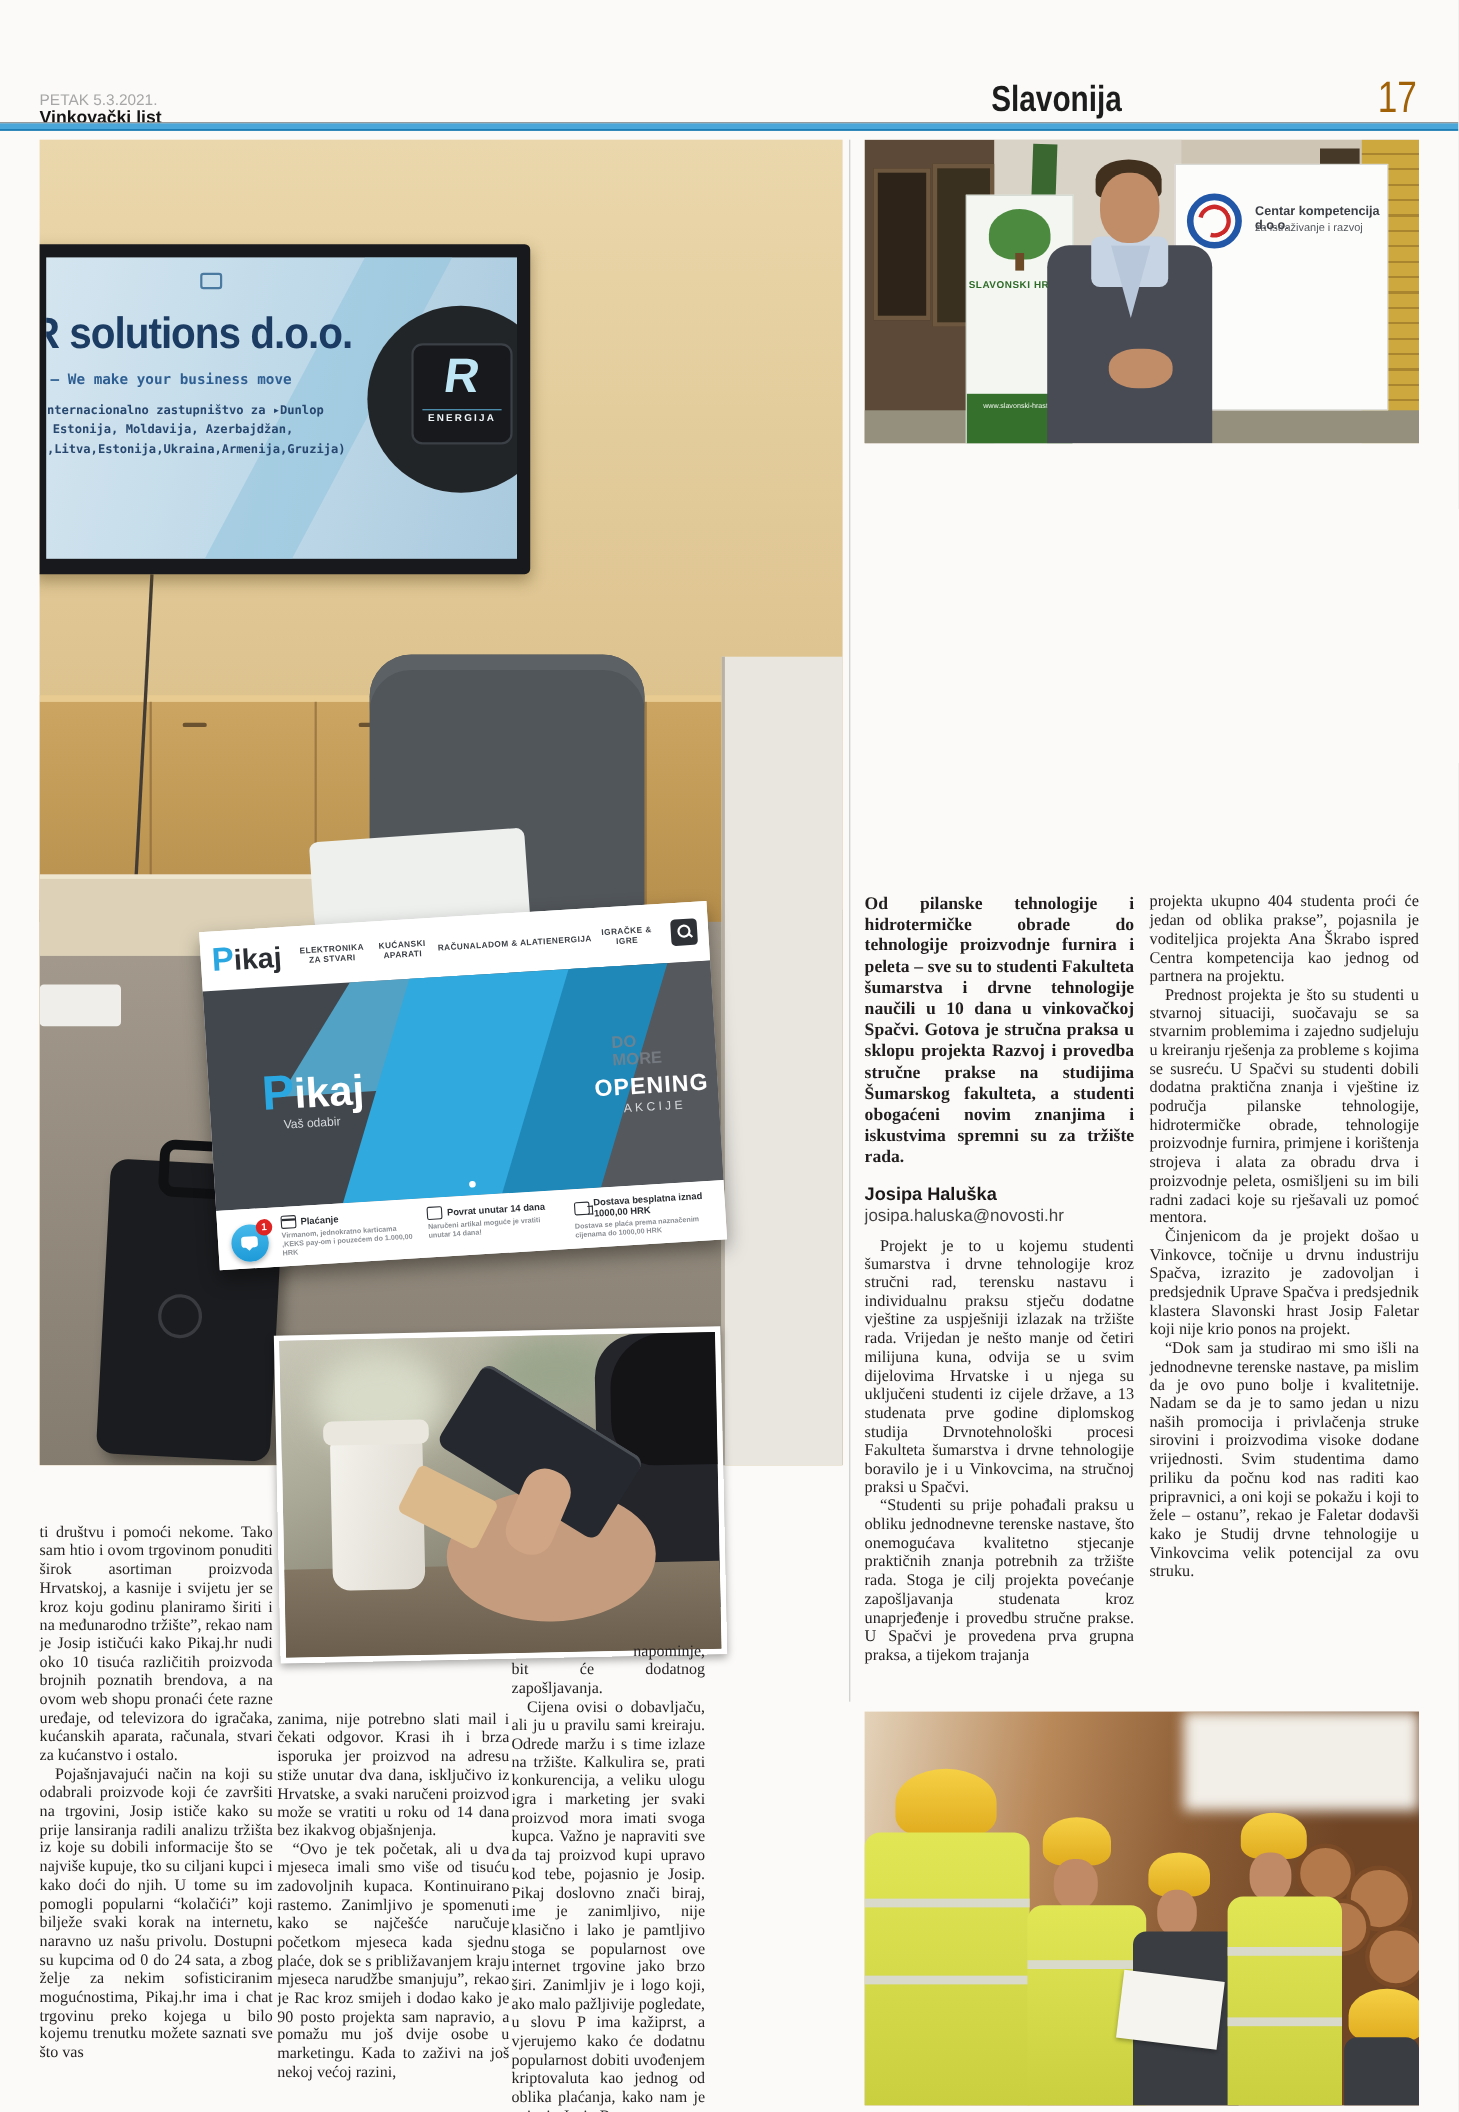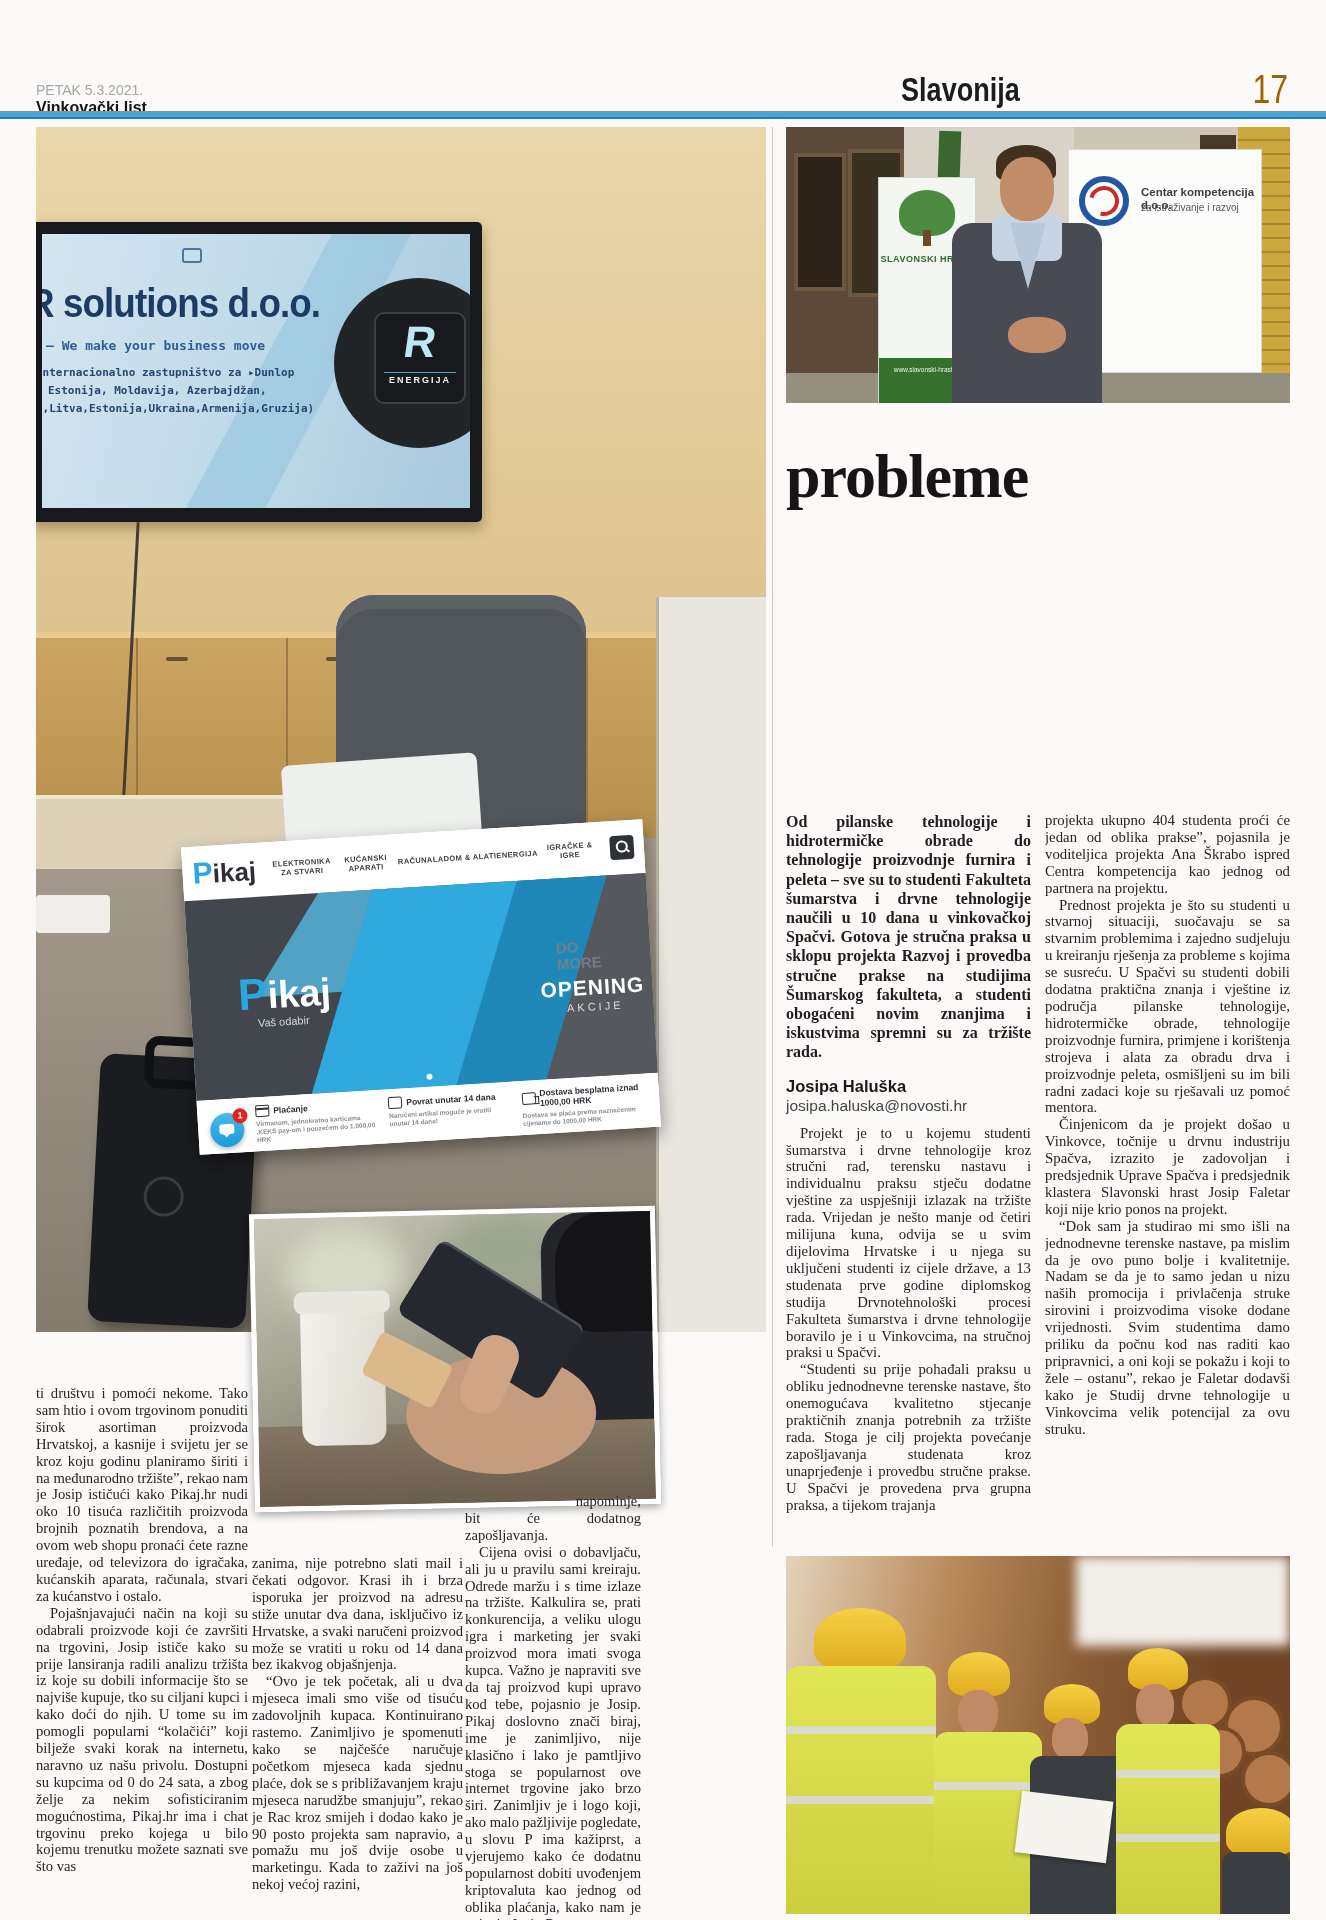--- a/index.html
+++ b/index.html
@@ -348,21 +348,20 @@
     </div>
     <div class="abs pm-hair"></div>
     <div class="abs pm-jacket"></div>
     <div class="abs pm-shirt"></div>
     <div class="abs pm-lapel"></div>
     <div class="abs pm-head"></div>
     <div class="abs pm-hands"></div>
   </div>
 
   <div class="abs headline">
-    <div>probleme</div>
   </div>
 
   <div class="abs bodycols">
     <div class="bcol">
       <p class="lead">Od pilanske tehnologije i hidrotermičke obrade do tehnologije proizvodnje furnira i peleta – sve su to studenti Fakulteta šumarstva i drvne tehnologije naučili u 10 dana u vinkovačkoj Spačvi. Gotova je stručna praksa u sklopu projekta Razvoj i provedba stručne prakse na studijima Šumarskog fakulteta, a studenti obogaćeni novim znanjima i iskustvima spremni su za tržište rada.</p>
       <div class="byname">Josipa Haluška</div>
       <div class="bymail">josipa.haluska@novosti.hr</div>
       <p class="body-p ind">Projekt je to u kojemu studenti šumarstva i drvne tehnologije kroz stručni rad, terensku nastavu i individualnu praksu stječu dodatne vještine za uspješniji izlazak na tržište rada. Vrijedan je nešto manje od četiri milijuna kuna, odvija se u svim dijelovima Hrvatske i u njega su uključeni studenti iz cijele države, a 13 studenata prve godine diplomskog studija Drvnotehnološki procesi Fakulteta šumarstva i drvne tehnologije boravilo je i u Vinkovcima, na stručnoj praksi u Spačvi.</p>
       <p class="body-p ind">“Studenti su prije pohađali praksu u obliku jednodnevne terenske nastave, što onemogućava kvalitetno stjecanje praktičnih znanja potrebnih za tržište rada. Stoga je cilj projekta povećanje zapošljavanja studenata kroz unaprjeđenje i provedbu stručne prakse. U Spačvi je provedena prva grupna praksa, a tijekom trajanja</p>
     </div>

